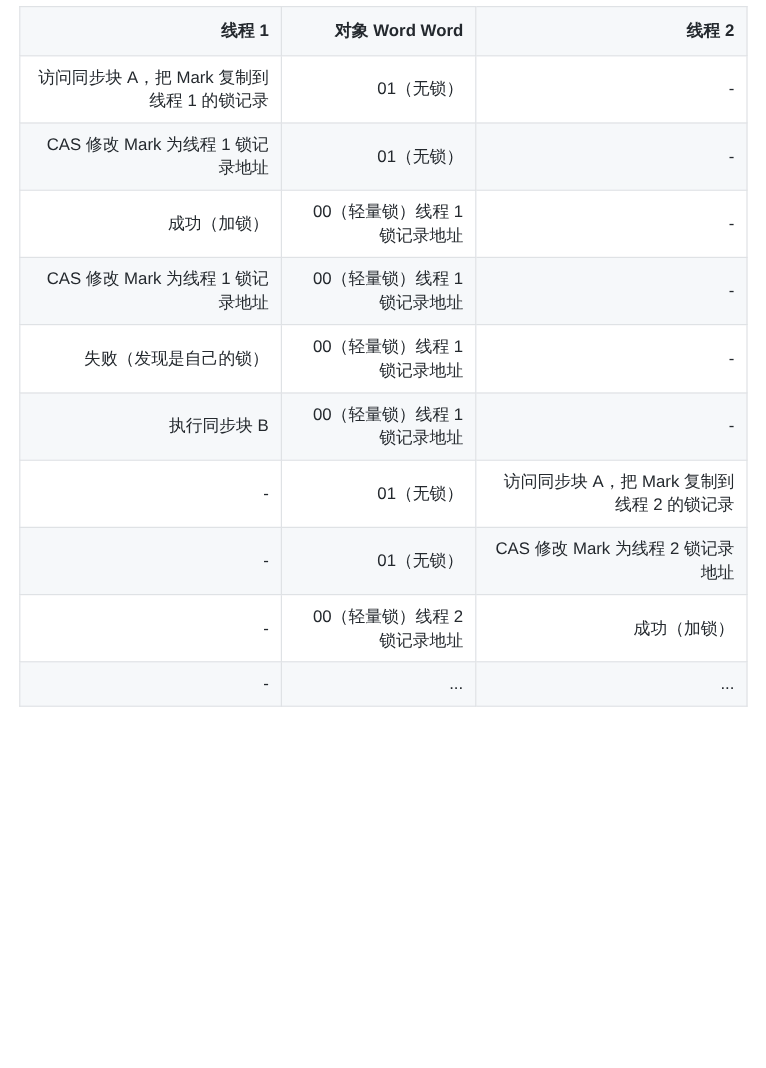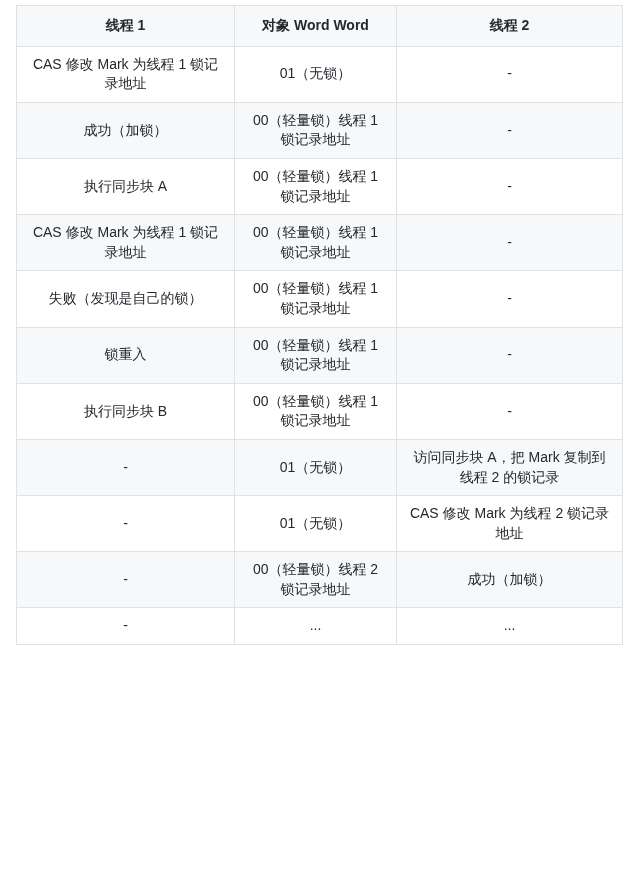--- a/index.html
+++ b/index.html
@@ -23,21 +23,21 @@
   table.mark-table {
     width: 100%;
     border-collapse: collapse;
     table-layout: fixed;
     font-size: 14px;
     line-height: 1.4;
   }
   table.mark-table th,
   table.mark-table td {
     border: 1px solid var(--border-color);
-    text-align: center;
+    text-align: right;
     vertical-align: middle;
     word-break: break-word;
   }
   table.mark-table th {
     padding: 10px 10px;
     font-weight: bold;
     background: var(--stripe-bg);
   }
   table.mark-table td {
     padding: 8px 10px;
@@ -64,46 +64,41 @@
     </colgroup>
     <thead>
       <tr>
         <th>线程 1</th>
         <th>对象 Word Word</th>
         <th>线程 2</th>
       </tr>
     </thead>
     <tbody id="table-body">
         <tr>
+          <td>访问同步块 A，把 Mark 复制到线程 1 的锁记录</td>
+          <td>01（无锁）</td>
+          <td>-</td>
+        </tr>
+        <tr>
           <td>CAS 修改 Mark 为线程 1 锁记录地址</td>
           <td>01（无锁）</td>
           <td>-</td>
         </tr>
         <tr>
           <td>成功（加锁）</td>
           <td>00（轻量锁）线程 1 锁记录地址</td>
           <td>-</td>
         </tr>
         <tr>
-          <td>执行同步块 A</td>
-          <td>00（轻量锁）线程 1 锁记录地址</td>
-          <td>-</td>
-        </tr>
-        <tr>
           <td>CAS 修改 Mark 为线程 1 锁记录地址</td>
           <td>00（轻量锁）线程 1 锁记录地址</td>
           <td>-</td>
         </tr>
         <tr>
           <td>失败（发现是自己的锁）</td>
-          <td>00（轻量锁）线程 1 锁记录地址</td>
-          <td>-</td>
-        </tr>
-        <tr>
-          <td>锁重入</td>
           <td>00（轻量锁）线程 1 锁记录地址</td>
           <td>-</td>
         </tr>
         <tr>
           <td>执行同步块 B</td>
           <td>00（轻量锁）线程 1 锁记录地址</td>
           <td>-</td>
         </tr>
         <tr>
           <td>-</td>

